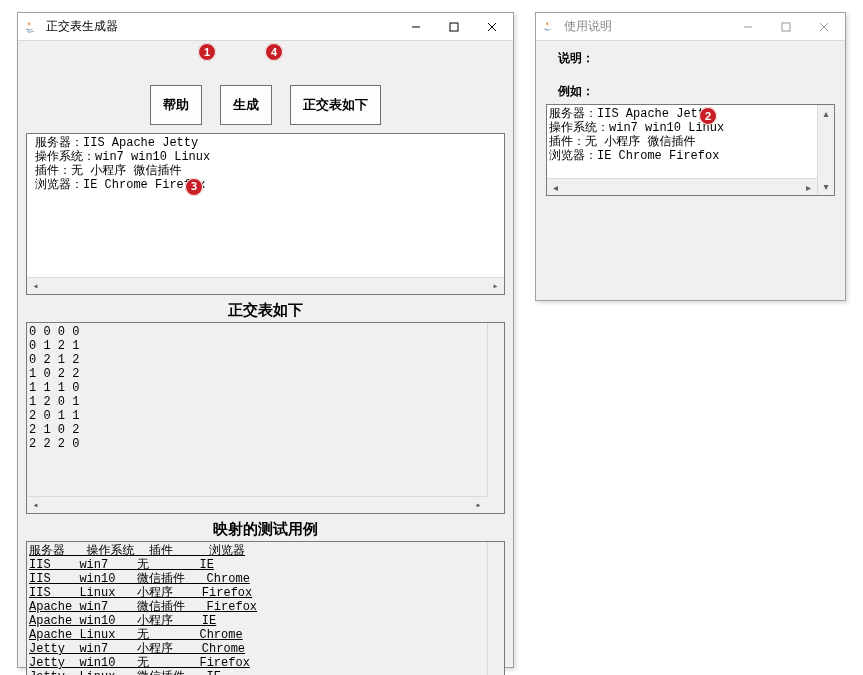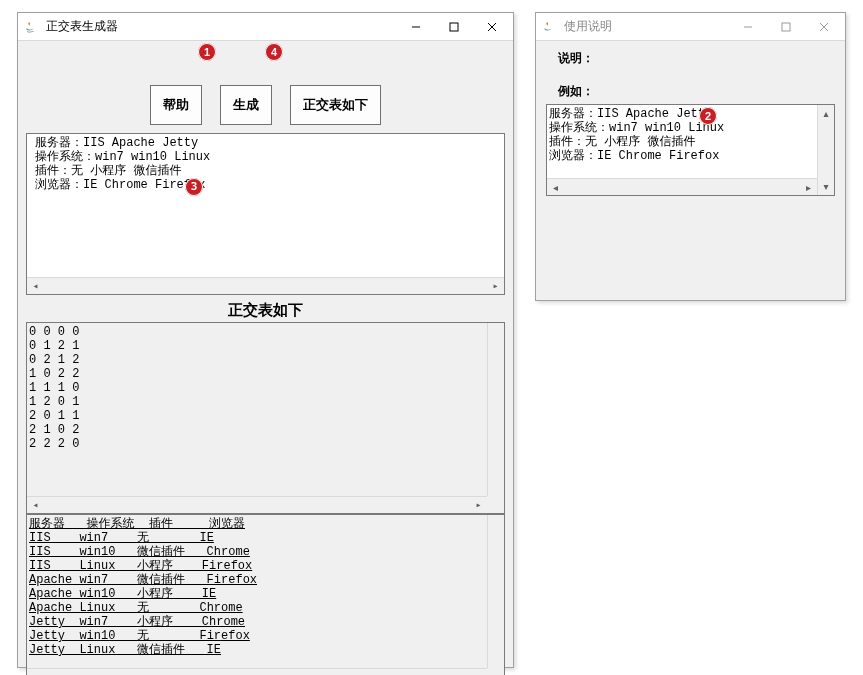--- a/index.html
+++ b/index.html
@@ -233,20 +233,21 @@
 2 1 0 2
 2 2 2 0</div>
       <div class="v-scrollbar"></div>
       <div class="h-scrollbar" style="position:absolute; left:0; right:17px; bottom:0;">
         <div class="scroll-arrow">◂</div>
         <div class="scroll-track"></div>
         <div class="scroll-arrow">▸</div>
       </div>
     </div>
 
+    <div class="section-label">映射的测试用例</div>
 
     <div class="textarea-box readonly-box" style="height:172px; position:relative;text-decoration:underline;">
       <div class="textarea-content">服务器   操作系统  插件     浏览器
 IIS    win7    无       IE
 IIS    win10   微信插件   Chrome
 IIS    Linux   小程序    Firefox
 Apache win7    微信插件   Firefox
 Apache win10   小程序    IE
 Apache Linux   无       Chrome
 Jetty  win7    小程序    Chrome

